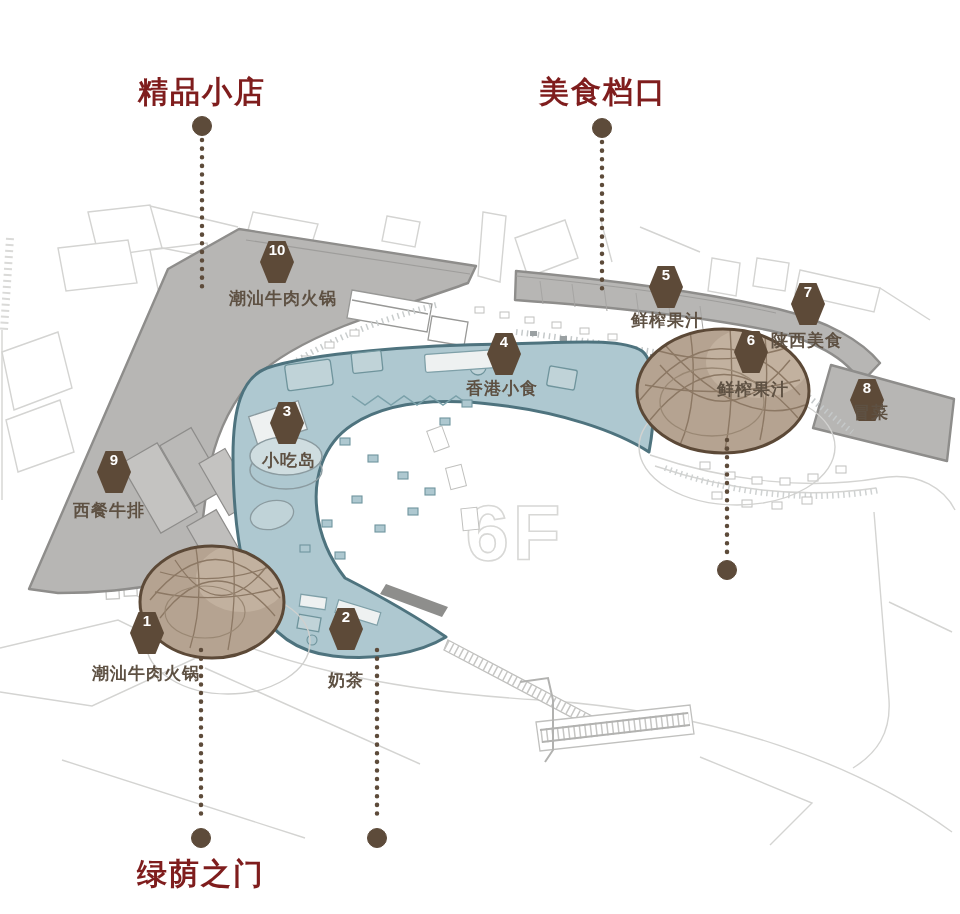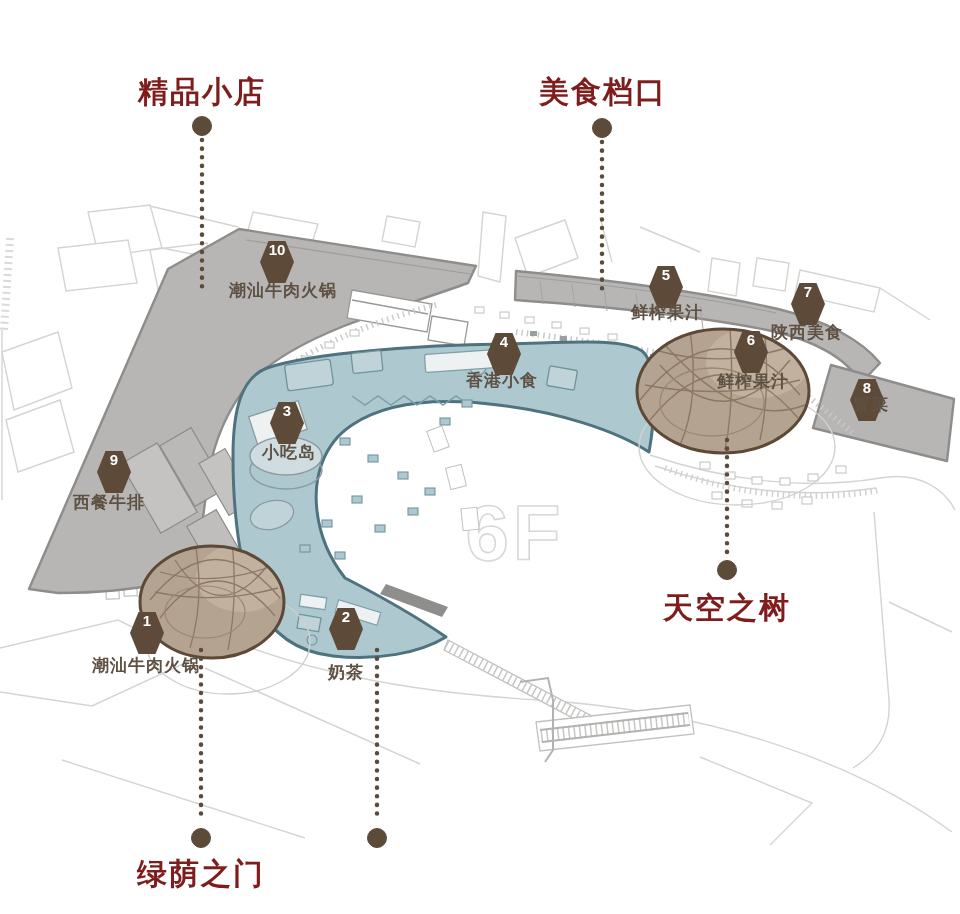--- a/index.html
+++ b/index.html
@@ -2,21 +2,21 @@
 <html><head>
 <meta charset="utf-8">
 <style>
   html,body{margin:0;padding:0;background:#fff;}
   .stage{position:relative;width:960px;height:914px;background:#ffffff;overflow:hidden;
          font-family:"Liberation Sans","DejaVu Sans",sans-serif;}
   .plan-svg{position:absolute;left:0;top:0;}
   .title{position:absolute;transform:translate(-50%,-50%);font-size:30px;font-weight:800;
          color:#7f1d1d;letter-spacing:2px;white-space:nowrap;}
   .zlabel{position:absolute;transform:translate(-50%,-50%);font-size:17px;font-weight:600;
-          color:#5e5143;letter-spacing:1px;white-space:nowrap;}
+          color:#5e5143;letter-spacing:1px;white-space:nowrap;margin-top:8px;}
   .hex{position:absolute;width:34px;height:42px;transform:translate(-50%,-50%);
        background:#5d4a38;color:#fff;font-size:15px;font-weight:700;
        clip-path:polygon(25% 0,75% 0,100% 50%,75% 100%,25% 100%,0 50%);
        display:flex;align-items:flex-start;justify-content:center;}
 </style>
 </head>
 <body>
 
 <div class="stage">
 
@@ -249,21 +249,20 @@
     <circle cx="202" cy="126" r="9.5"></circle>
     <circle cx="602" cy="128" r="9.5"></circle>
     <circle cx="727" cy="570" r="9.5"></circle>
     <circle cx="201" cy="838" r="9.5"></circle>
     <circle cx="377" cy="838" r="9.5"></circle>
   </g>
 </svg>
 
 <div class="title" style="left:202px;top:92px">精品小店</div>
 <div class="title" style="left:603px;top:92px">美食档口</div>
-<div class="title" style="left:727px;top:608px">天空之树</div>
 <div class="title" style="left:201px;top:874px">绿荫之门</div>
 
 <div class="hex" style="left:147px;top:633px">
       <span>1</span>
     </div>
 <div class="hex" style="left:346px;top:629px">
       <span>2</span>
     </div>
 <div class="hex" style="left:287px;top:423px">
       <span>3</span>

